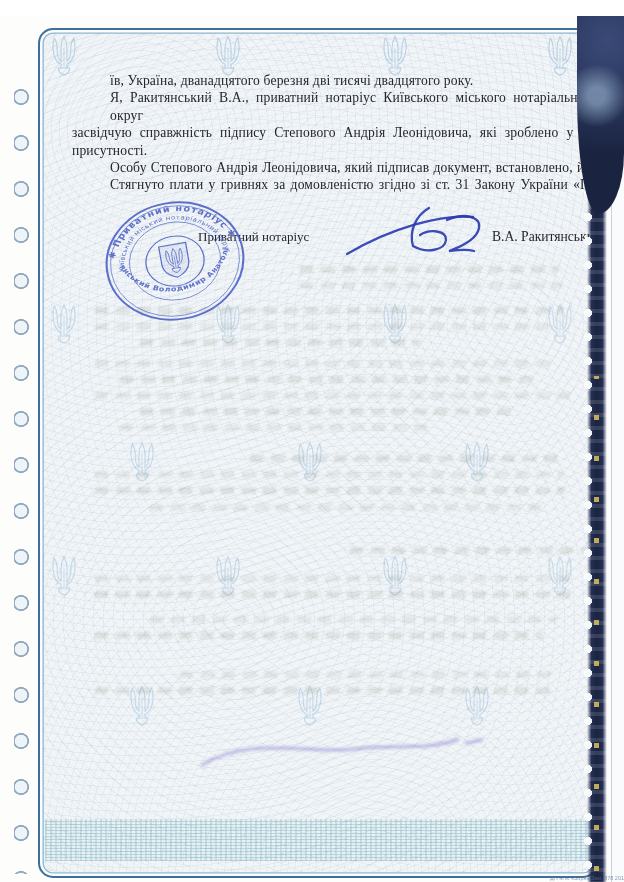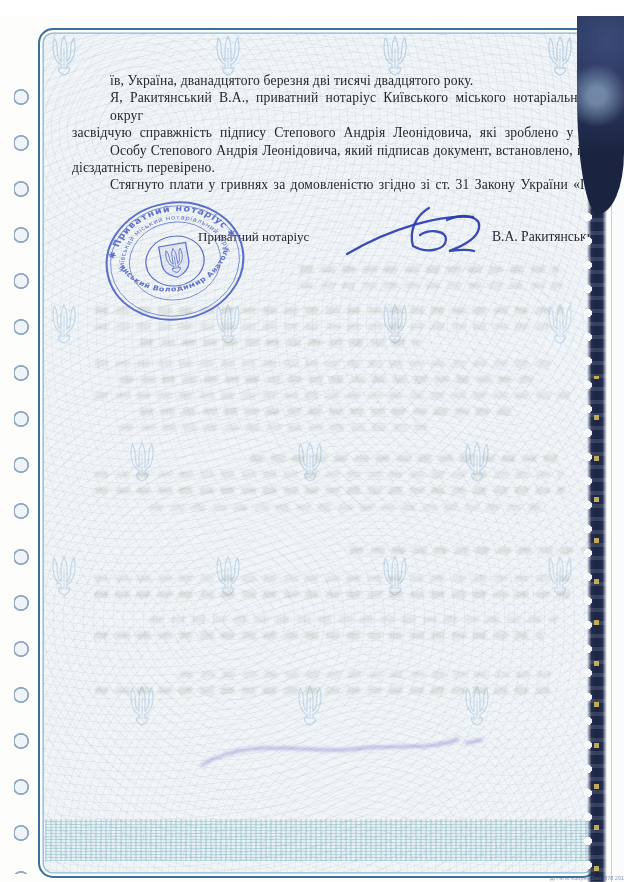--- a/index.html
+++ b/index.html
@@ -194,22 +194,22 @@
     <path d="M12 46 C60 16 122 36 166 30 C206 25 240 32 268 20"></path>
     <path d="M276 24 L292 21"></path>
   </svg>
 
   <div class="band"></div>
 
   <div class="textblock">
     <div class="ln ind">їв, Україна, дванадцятого березня дві тисячі двадцятого року.</div>
     <div class="ln ind j">Я, Ракитянський В.А., приватний нотаріус Київського міського нотаріального округ</div>
     <div class="ln j">засвідчую справжність підпису Степового Андрія Леонідовича, які зроблено у мо</div>
+    <div class="ln">присутності.</div>
     <div class="ln ind j">Особу Степового Андрія Леонідовича, який підписав документ, встановлено, йог</div>
-    <div class="ln">дієздатність перевірено.</div>
     <div class="ln ind j">Стягнуто плати у гривнях за домовленістю згідно зі ст. 31 Закону України «Пр</div>
   </div>
 
   <div class="sigrow-label">Приватний нотаріус</div>
   <div class="sigrow-name">В.А. Ракитянський</div>
 
   <svg class="signature" viewBox="0 0 155 64">
     <path d="M14 56 C58 30 108 16 140 19"></path>
     <path d="M96 10 C82 18 76 34 80 48 C94 56 112 52 113 42 C114 32 96 31 87 37"></path>
     <path d="M114 22 C132 14 148 19 146 30 C144 41 130 48 116 53 C124 52 134 51 141 53"></path>

